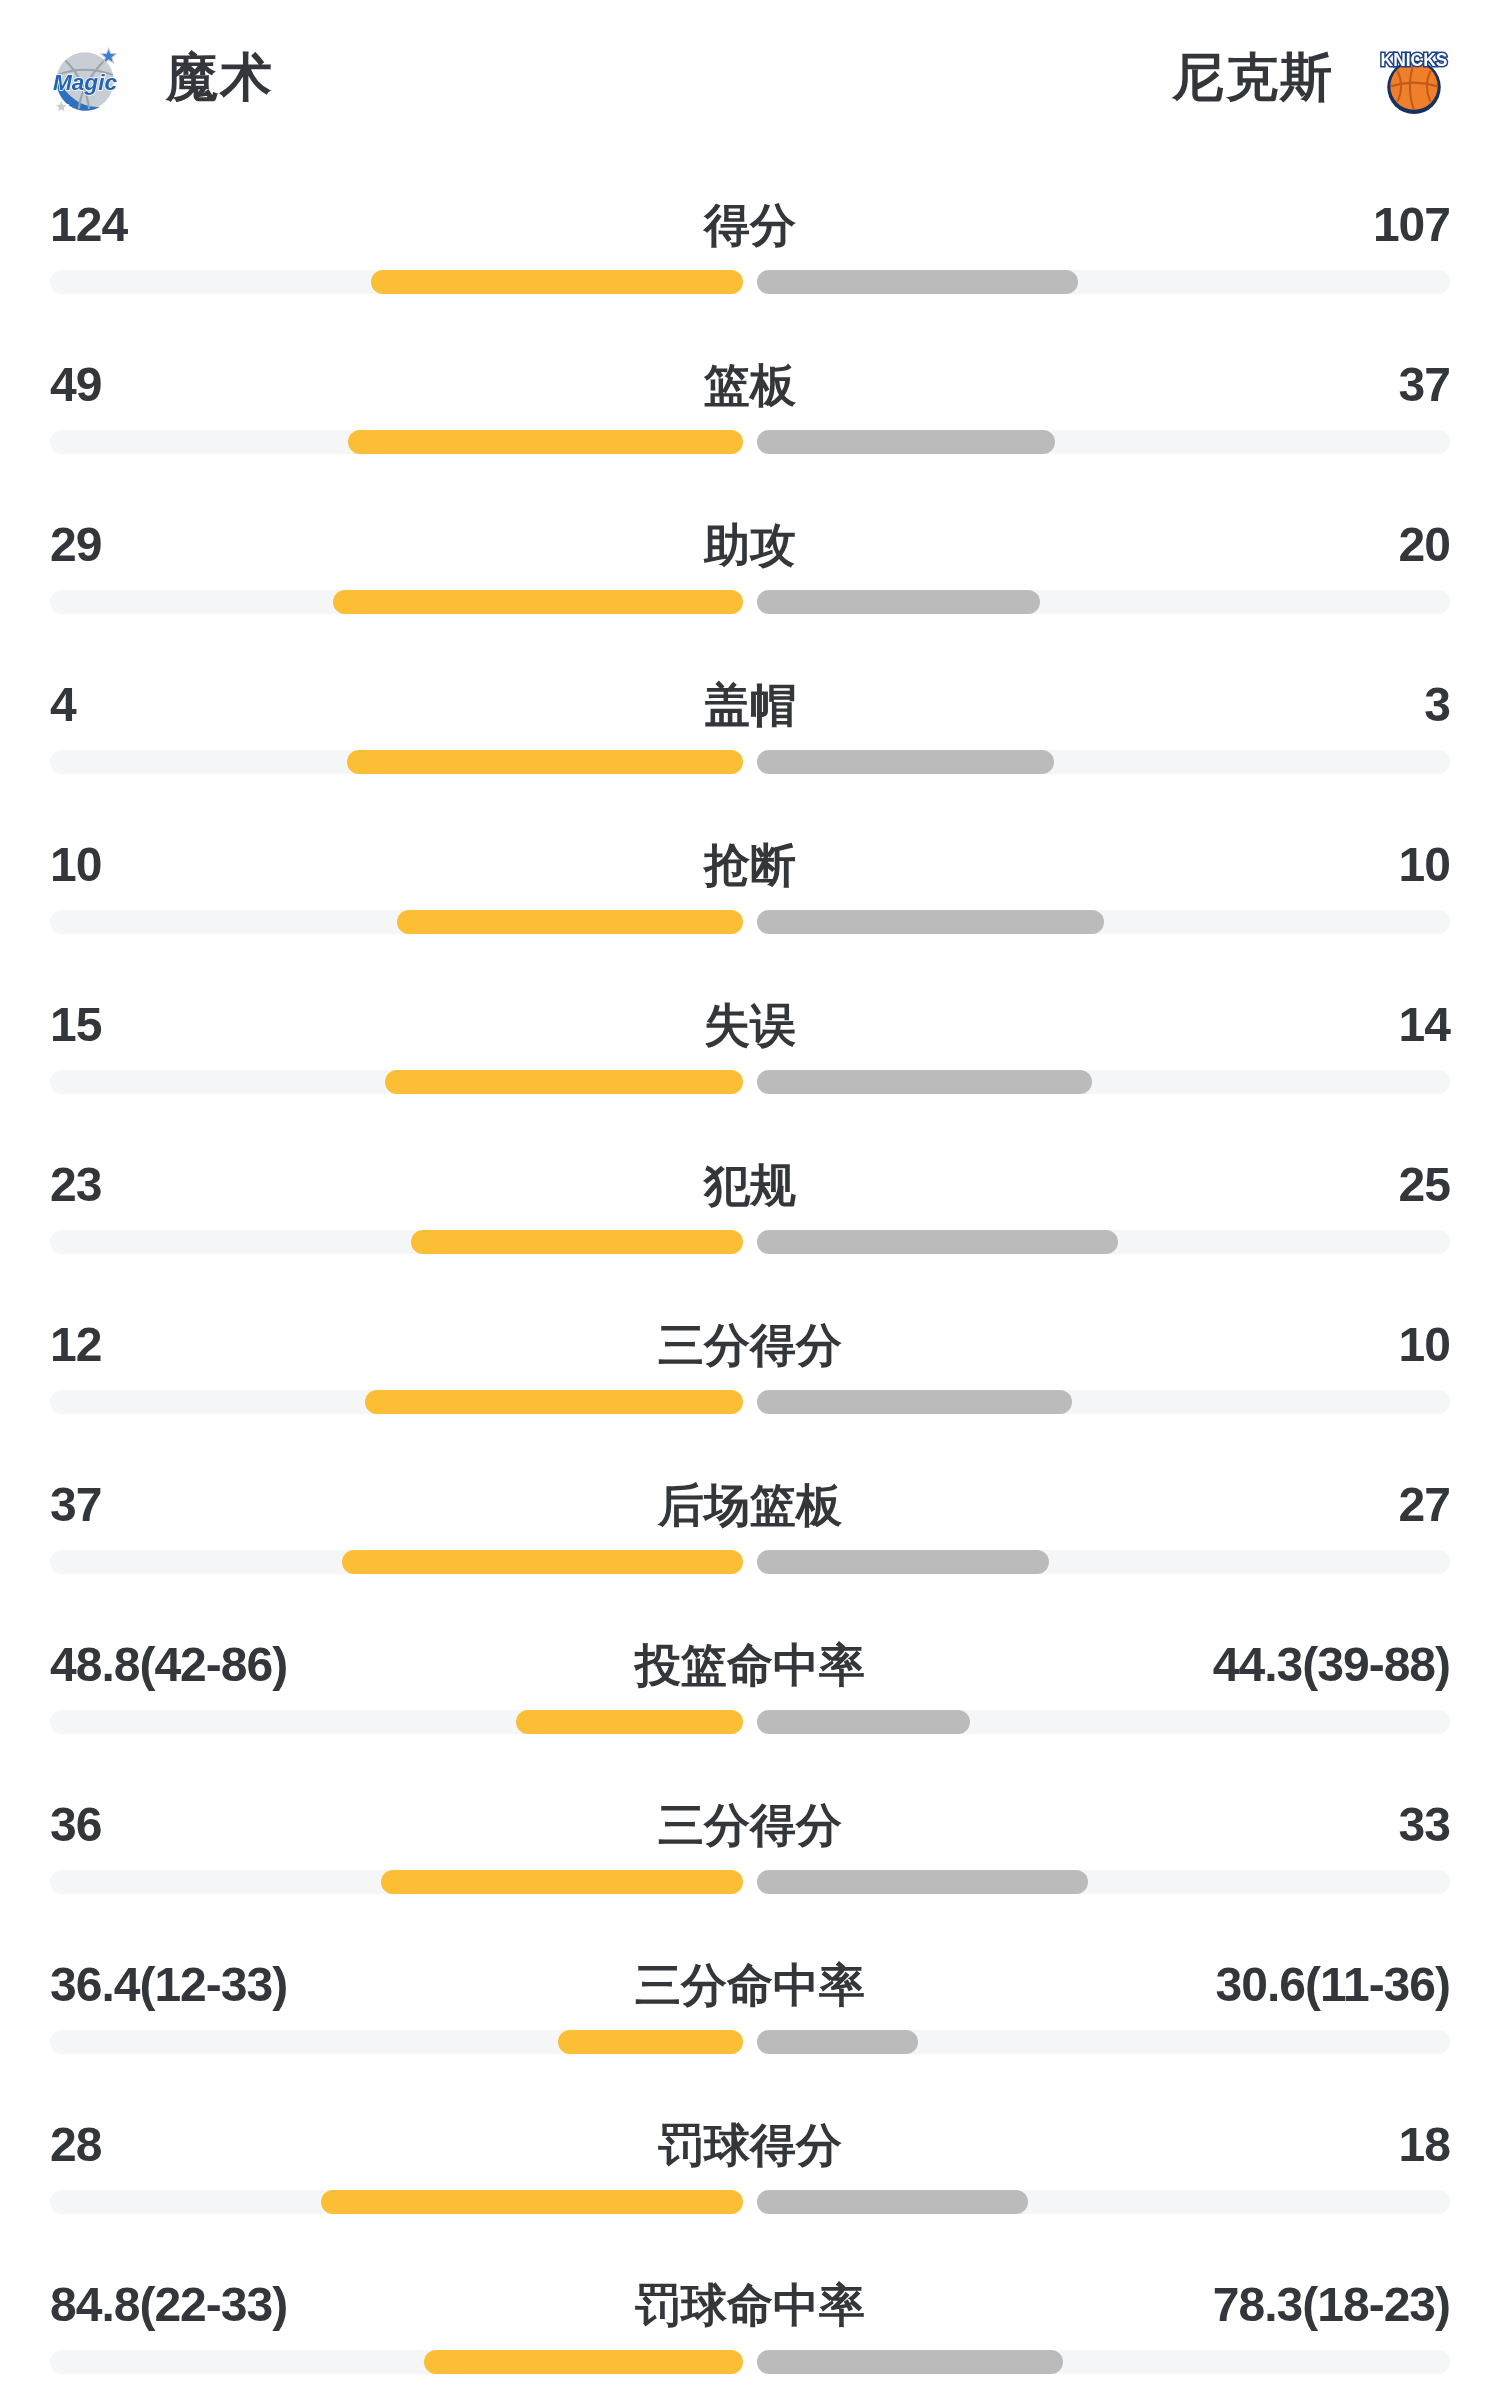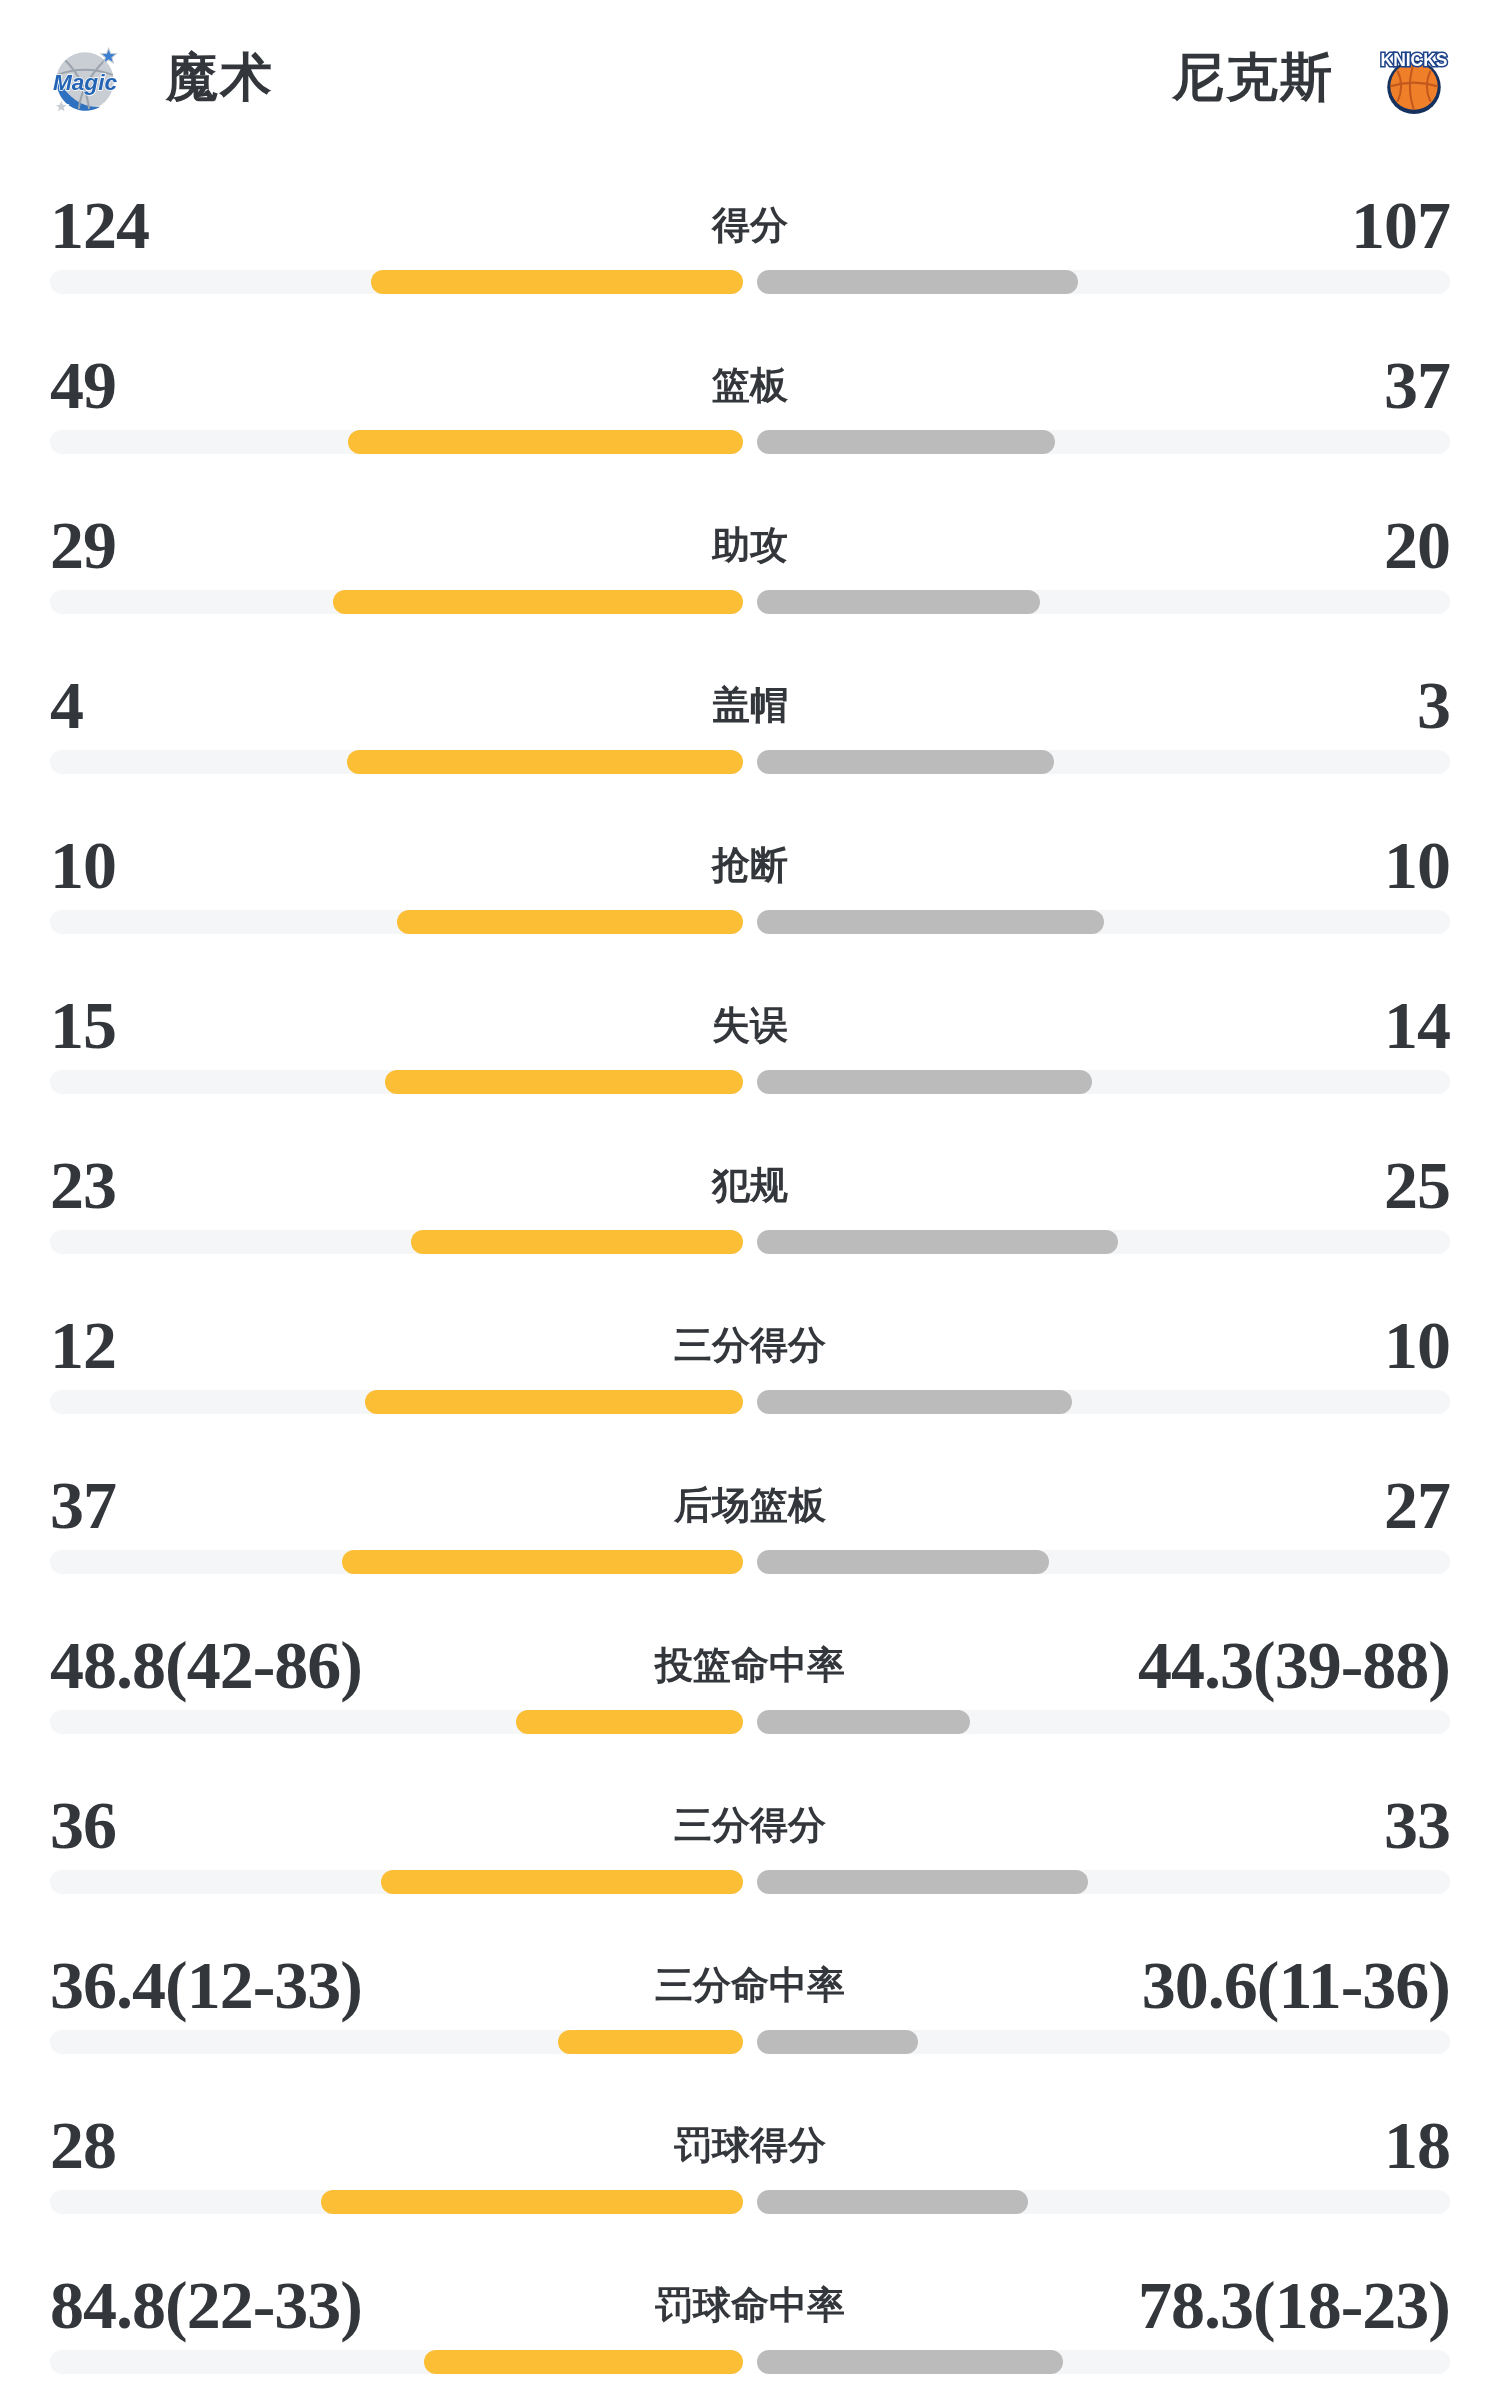--- a/index.html
+++ b/index.html
@@ -15,23 +15,23 @@
   .team { display:flex; align-items:flex-start; }
   .team-left .team-logo { margin-right:44px; }
   .team-right .team-logo { margin-left:44px; }
   .team-logo { width:72px; height:72px; flex:0 0 auto; }
   .team-name { font-size:52px; font-weight:700; letter-spacing:2px; }
 
   
   .rows { margin-top:78px; }
   .stat-row { height:160px; }
   .row-text { position:relative; display:flex; justify-content:space-between; height:62px; line-height:62px; }
-  .val { font-size:68px; font-weight:700; letter-spacing:-1px; white-space:nowrap;font-family:Liberation Serif, serif; }
+  .val { font-size:48px; font-weight:700; letter-spacing:-1px; white-space:nowrap; }
   .val-right { text-align:right; }
-  .stat-label { position:absolute; left:50%; transform:translateX(-50%); font-size:38px; font-weight:600; line-height:62px; white-space:nowrap; }
+  .stat-label { position:absolute; left:50%; transform:translateX(-50%); font-size:46px; font-weight:600; line-height:62px; white-space:nowrap; }
 
   .track-row { display:flex; justify-content:space-between; margin-top:14px; }
   .half-track { position:relative; width:calc(50% - 7px); height:24px; background:#F5F6F8; border-radius:12px; }
   .bar { position:absolute; top:0; height:24px; border-radius:12px; }
   .bar-left  { right:0; background:#FBBE34; }
   .bar-right { left:0;  background:#BBBBBB; }
 </style>
 </head>
 <body style="color: rgb(51, 54, 59); background: rgb(255, 255, 255);">
 

